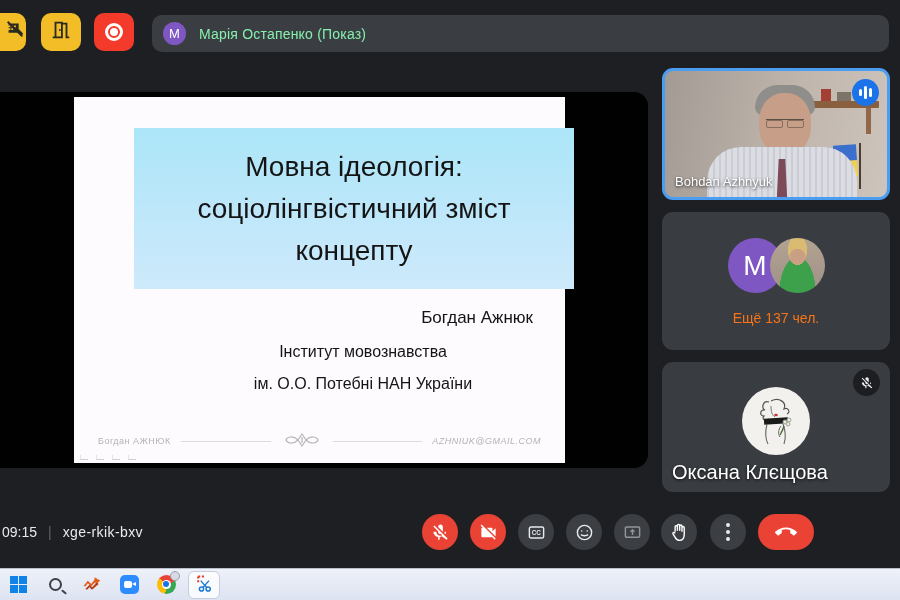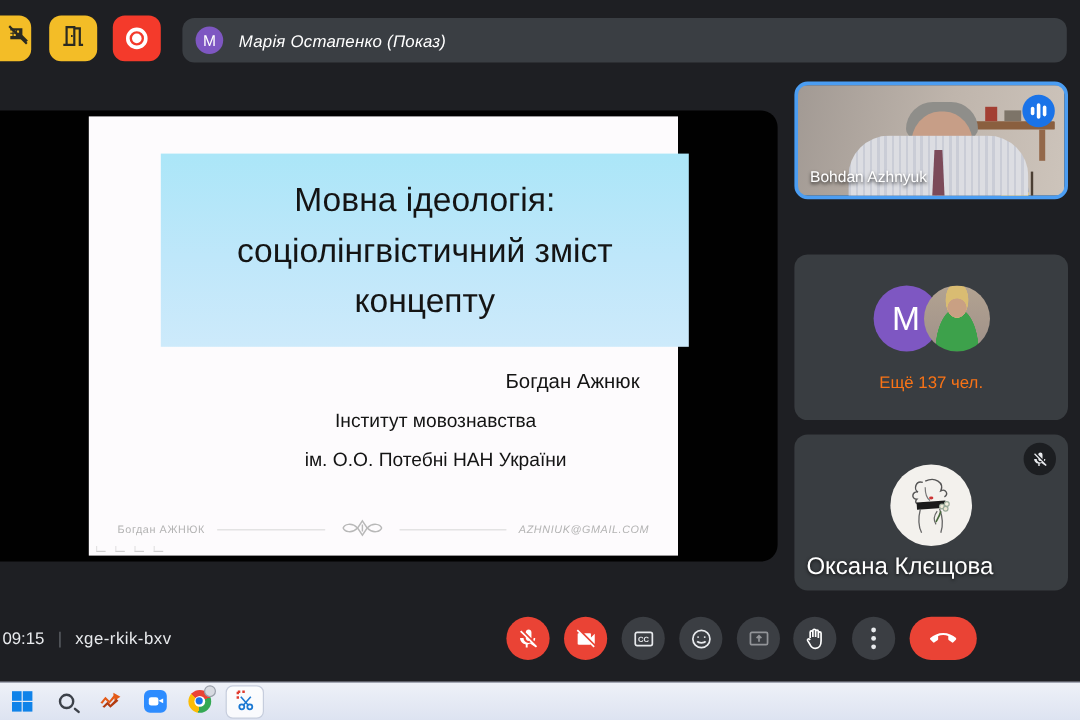--- a/index.html
+++ b/index.html
@@ -16,21 +16,21 @@
   #chip-record  { left:94px; }
   .rec-ring { width:18px; height:18px; border:3px solid #fff; border-radius:50%;
               display:flex; align-items:center; justify-content:center; }
   .rec-dot  { width:8px; height:8px; background:#fff; border-radius:50%; }
 
   .presenter-pill { position:absolute; left:152px; top:15px; width:737px; height:37px;
           background:#3a3e43; border-radius:10px; display:flex; align-items:center;
           padding-left:11px; gap:13px; }
   .pill-avatar { width:23px; height:23px; border-radius:50%; background:#7e57c2;
           color:#fff; font-size:13px; display:flex; align-items:center; justify-content:center; }
-  .pill-label { color:#ffffff; font-size:14px; letter-spacing:.2px;font-style:italic; }
+  .pill-label { color:#86efac; font-size:14px; letter-spacing:.2px; }
 
   
   .stage { position:absolute; left:0; top:92px; width:648px; height:376px;
            background:#010101; border-radius:0 14px 14px 0; }
   .slide { position:absolute; left:74px; top:5px; width:491px; height:366px;
            background:#fdfbfd; color:#141414; }
   .title-box { position:absolute; left:36px; top:31px; width:440px; height:161px;
            background:linear-gradient(180deg,#abe6f8 0%,#bfe7fa 55%,#cdeafb 100%);
            display:flex; align-items:center; justify-content:center; text-align:center;
            font-size:28px; line-height:1.5; padding:0 22px;margin-left:24px; }
@@ -39,21 +39,21 @@
   #aff1 { top:246px; }
   #aff2 { top:278px; }
   .slide-footer { position:absolute; left:24px; right:24px; bottom:15px; height:14px;
            display:flex; align-items:center; gap:10px; color:#b3b3b3; font-size:9px; }
   .fline { flex:1; height:1px; background:#dcdcdc; }
   .ssctl { position:absolute; left:6px; bottom:3px; display:flex; gap:8px; opacity:.45; }
   .ssctl span { width:8px; height:5px; border-bottom:1px solid #9a9a9a; border-left:1px solid #c5c5c5; }
 
   
   .tile { position:absolute; left:662px; width:228px; border-radius:11px; overflow:hidden; }
-  #tile-speaker { top:68px; height:98px; border:3px solid #4b9df2;
+  #tile-speaker { top:68px; height:132px; border:3px solid #4b9df2;
            background:linear-gradient(100deg,#a29a94 0%,#bfb5ac 55%,#cdc4bb 100%); }
   #tile-overflow { top:212px; height:138px; background:#393d41; }
   #tile-third { top:362px; height:130px; background:#393d41; }
 
   .shelf { position:absolute; right:8px; top:30px; width:66px; height:7px; background:#8a5f3f; border-radius:1px; }
   .shelf:before { content:""; position:absolute; left:8px; top:-12px; width:10px; height:12px; background:#a33f33; }
   .shelf:after  { content:""; position:absolute; left:24px; top:-9px; width:14px; height:9px; background:#7d7468; }
   .shelf-leg { position:absolute; right:16px; top:37px; width:5px; height:26px; background:#93684a; }
   .flag { position:absolute; right:30px; top:74px; width:23px; height:32px; transform:rotate(-4deg); }
   .flag .b { height:16px; background:#3a6fce; }

